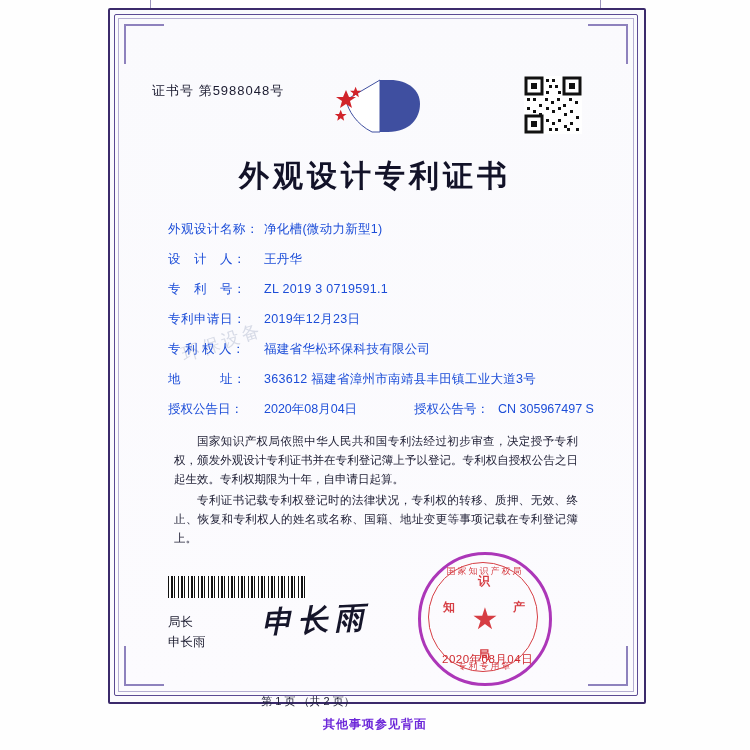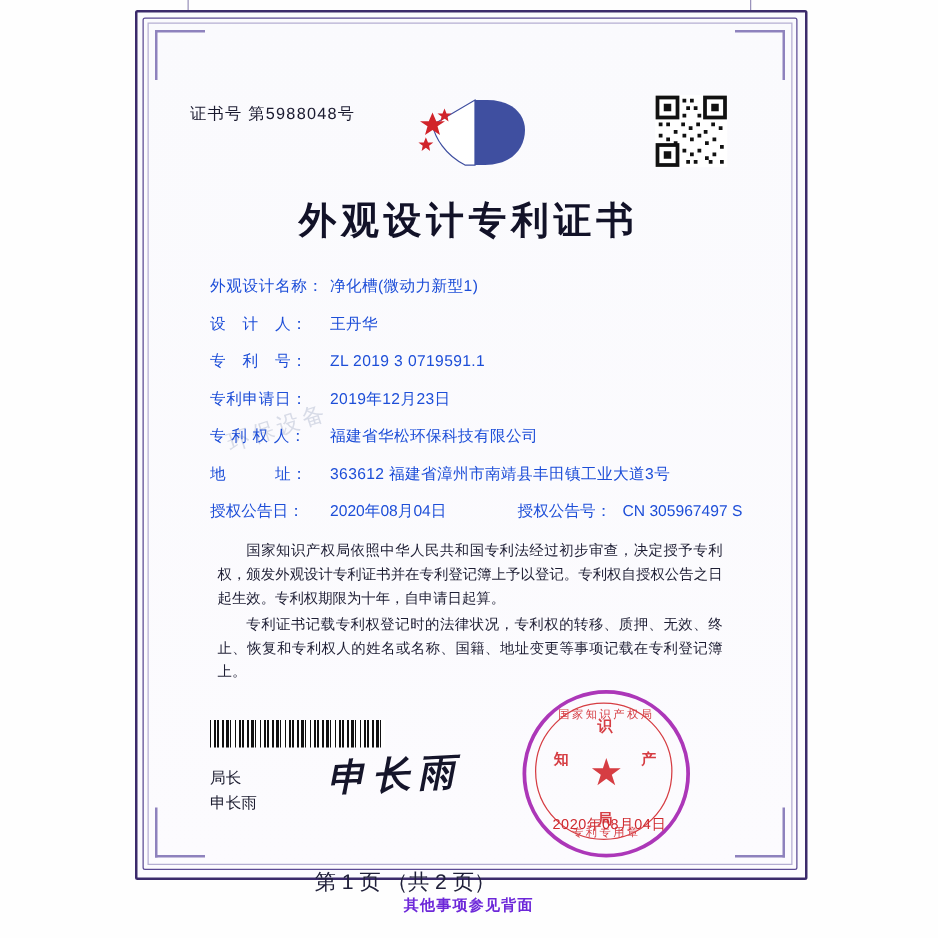--- a/index.html
+++ b/index.html
@@ -244,25 +244,25 @@
     position: absolute;
     left: 442px;
     top: 652px;
     font-size: 11.5px;
     color: #cf2a2f;
     letter-spacing: .5px;
   }
 
   .page-no {
     position: absolute;
-    left: 16px;
+    left: 0;
     top: 694px;
     width: 616px;
     text-align: center;
-    font-size: 17px;
+    font-size: 11px;
     color: #20203a;
   }
   .footer-note {
     position: absolute;
     left: 0;
     top: 716px;
     width: 750px;
     text-align: center;
     font-size: 12px;
     font-weight: bold;

